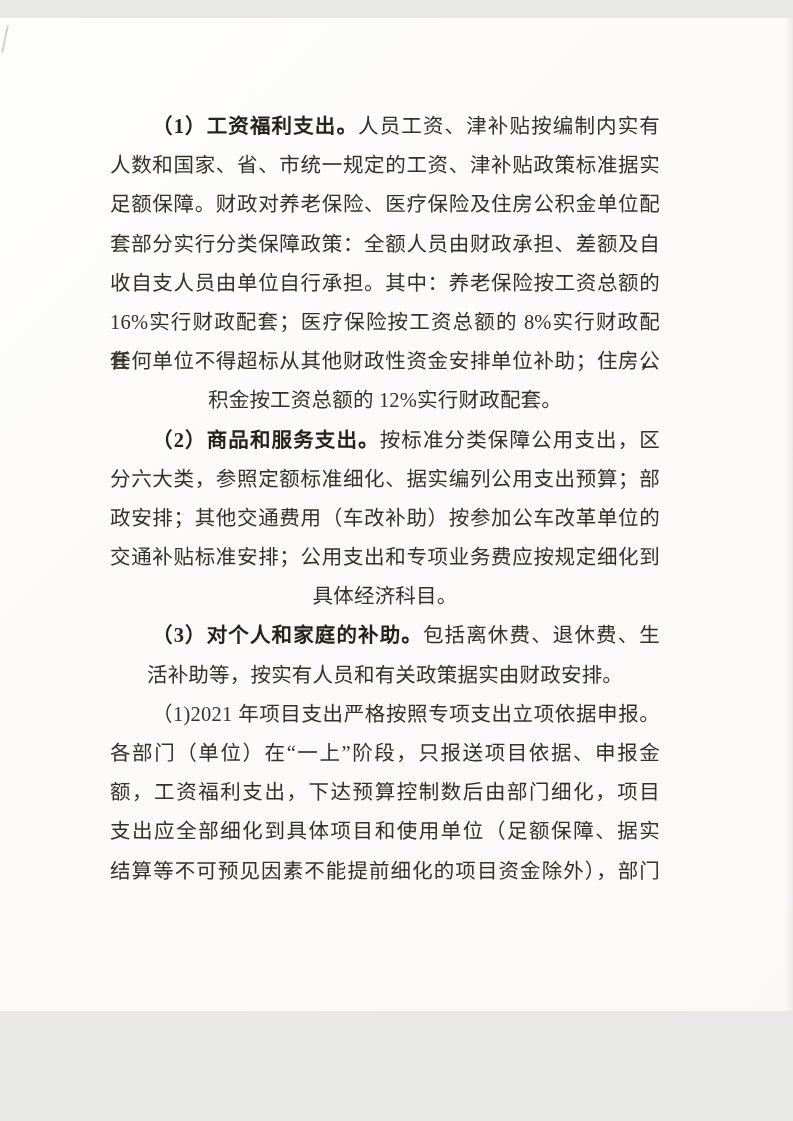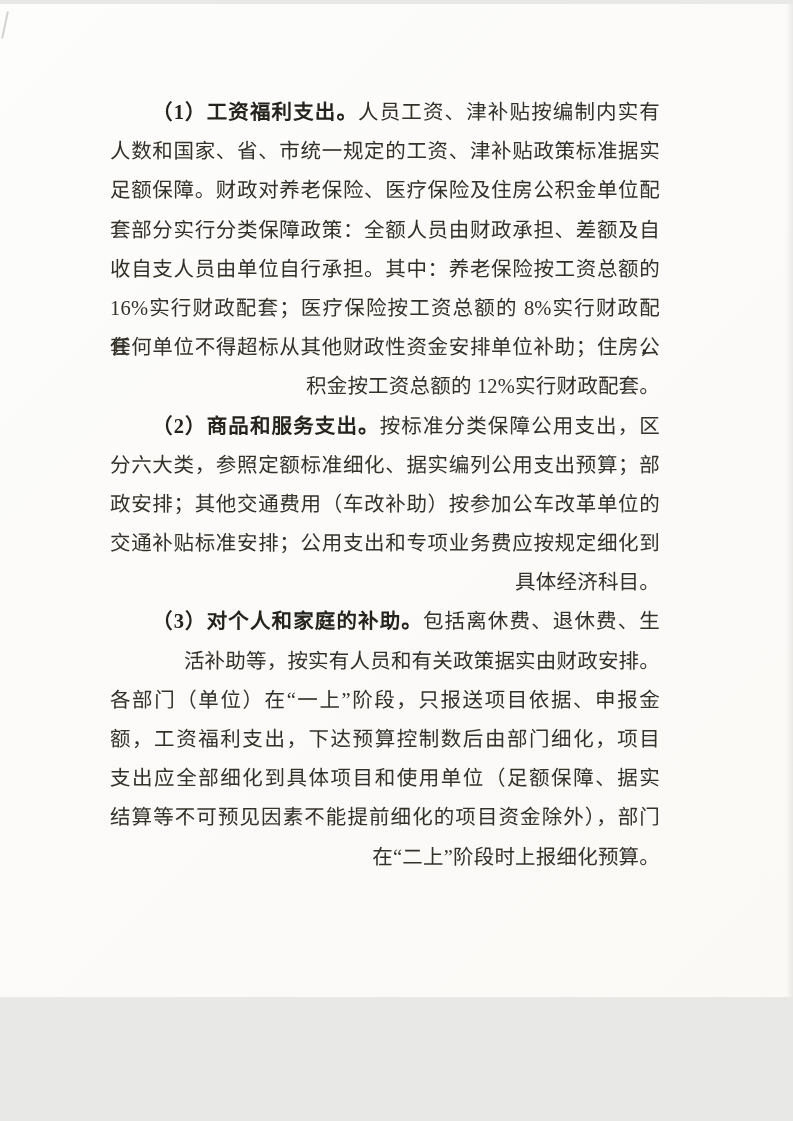--- a/index.html
+++ b/index.html
@@ -4,21 +4,21 @@
 <style>
   html, body {
     margin: 0;
     padding: 0;
     background: #e8e8e6;
   }
   .page {
     position: relative;
     width: 793px;
     height: 993px;
-    margin: 4px auto;
+    margin: 18px auto;
     background: linear-gradient(135deg, #fdfdfc 0%, #fbfaf8 60%, #faf9f6 100%);
     font-family: "Liberation Serif", "DejaVu Serif", serif;
     color: #343129;
     overflow: hidden;
   }
   
   .page::after {
     content: "";
     position: absolute;
     right: 0; top: 0;
@@ -39,21 +39,21 @@
     position: absolute;
     left: 110px;
     top: 89px;
     width: 550px;
     font-size: 20.5px;
     line-height: 39.2px;
     letter-spacing: 0.2px;
   }
   .line {
     height: 39.2px;
-    text-align: right;
+    text-align: center;
   }
   .line.justify {
     text-align: justify;
     text-align-last: justify;
     text-justify: inter-character;
   }
   .line.indent {
     padding-left: 42px;
   }
   .bold {
@@ -89,23 +89,23 @@
       <div class="line justify"><span>16%实行财政配套；医疗保险按工资总额的 8%实行财政配套，</span></div>
       <div class="line justify"><span>任何单位不得超标从其他财政性资金安排单位补助；住房公</span></div>
       <div class="line"><span>积金按工资总额的 12%实行财政配套。</span></div>
       <div class="line indent justify"><span class="bold">（2）商品和服务支出。</span><span>按标准分类保障公用支出，区</span></div>
       <div class="line justify"><span>分六大类，参照定额标准细化、据实编列公用支出预算；部</span></div>
       <div class="line justify"><span>政安排；其他交通费用（车改补助）按参加公车改革单位的</span></div>
       <div class="line justify"><span>交通补贴标准安排；公用支出和专项业务费应按规定细化到</span></div>
       <div class="line"><span>具体经济科目。</span></div>
       <div class="line indent justify"><span class="bold">（3）对个人和家庭的补助。</span><span>包括离休费、退休费、生</span></div>
       <div class="line"><span>活补助等，按实有人员和有关政策据实由财政安排。</span></div>
+      <div class="line indent justify"><span>（1)2021 年项目支出严格按照专项支出立项依据申报。</span></div>
       <div class="line justify"><span>各部门（单位）在“一上”阶段，只报送项目依据、申报金</span></div>
       <div class="line justify"><span>额，工资福利支出，下达预算控制数后由部门细化，项目</span></div>
       <div class="line justify"><span>支出应全部细化到具体项目和使用单位（足额保障、据实</span></div>
       <div class="line justify"><span>结算等不可预见因素不能提前细化的项目资金除外），部门</span></div>
-      <div class="line"><span>在“二上”阶段时上报细化预算。</span></div>
     </div>
 
   <div class="footer">
     <span class="pagenum">— 5 —</span>
   </div>
 </div>
 
 </body></html>

